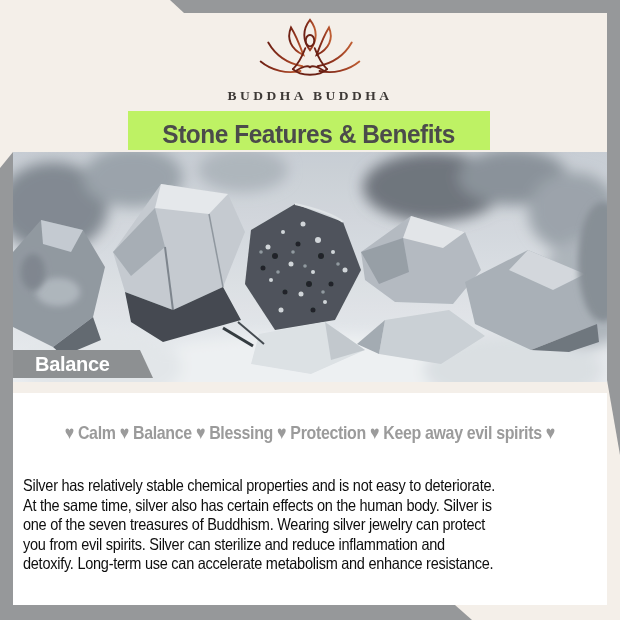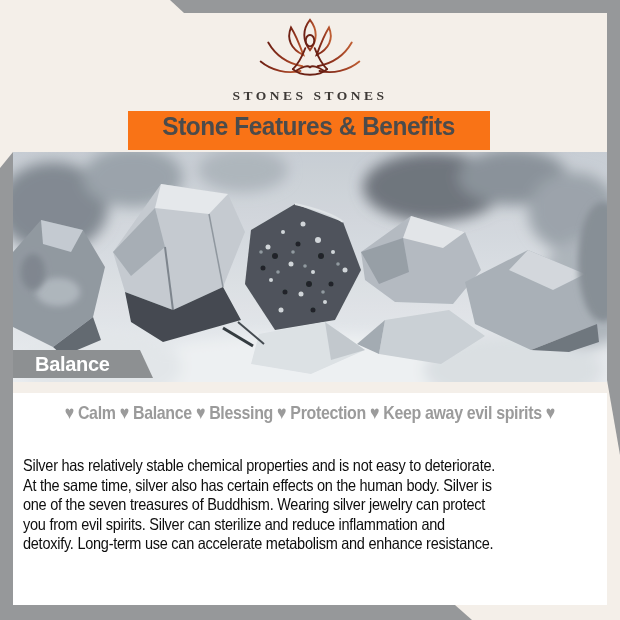--- a/index.html
+++ b/index.html
@@ -21,37 +21,37 @@
   
   .logo-wrap{position:absolute;left:0;top:16px;width:620px;text-align:center;}
   .brand{
     position:absolute;left:0;top:88px;width:620px;text-align:center;
     font-family:"Liberation Serif", serif;
     font-size:13.5px;letter-spacing:3.5px;color:#3d3936;font-weight:600;
   }
   
   .title-band{
     position:absolute;left:128px;top:111px;width:362px;height:39px;
-    background:#f97316;display:flex;align-items:flex-start;justify-content:center;
+    background:#bef264;display:flex;align-items:flex-end;justify-content:center;
   }
   .title-band .t{
     display:inline-block;transform:scaleX(0.94);transform-origin:center;
     font-weight:bold;font-size:26px;letter-spacing:-0.5px;color:#4b4b4b;white-space:nowrap;
   }
   
   .photo{position:absolute;left:13px;top:152px;width:594px;height:230px;overflow:hidden;background:#dfe3e7;}
   .stone-label{
     position:absolute;left:0;top:198px;width:140px;height:28px;background:#8d9092;
     clip-path:polygon(0 0,127px 0,140px 28px,0 28px);
     color:#ffffff;font-weight:bold;font-size:20px;line-height:28px;padding-left:22px;box-sizing:border-box;
     letter-spacing:-0.3px;
   }
   
   .white-section{position:absolute;left:13px;top:393px;width:594px;height:212px;background:#ffffff;}
-  .hearts{margin-top:7px;height:26px;display:flex;justify-content:center;align-items:center;}
+  .hearts{margin-top:27px;height:26px;display:flex;justify-content:center;align-items:center;}
   .hearts .h{
     display:inline-block;transform:scaleX(0.84);transform-origin:center;white-space:nowrap;
     font-weight:bold;font-size:19px;letter-spacing:-0.4px;color:#9b9b9b;
   }
   .para{margin-top:30px;padding:0 10px;overflow:hidden;}
   .para .line{
     white-space:nowrap;transform:scaleX(0.88);transform-origin:left center;
     font-size:16.5px;letter-spacing:-0.3px;line-height:19.6px;color:#0e0e0e;
   }
 </style>
@@ -80,21 +80,21 @@
       </g>
       <g fill="none" stroke="#6b2115" stroke-width="2" stroke-linecap="round">
         <ellipse cx="60" cy="26" rx="4.5" ry="6"></ellipse>
         <path d="M55,34 C52,42 48,50 42,56"></path>
         <path d="M65,34 C68,42 72,50 78,56"></path>
         <path d="M42,56 C50,64 70,64 78,56"></path>
         <path d="M45,58 C52,53 58,52 60,54 C62,52 68,53 75,58"></path>
       </g>
     </svg>
   </div>
-  <div class="brand">STONES STONES</div>
+  <div class="brand">BUDDHA BUDDHA</div>
 
   <div class="title-band">
     <span class="t">Stone Features &amp; Benefits</span>
   </div>
 
   <div class="photo">
     <svg width="594" height="230" viewBox="0 0 594 230" preserveAspectRatio="none">
       <defs>
         <linearGradient id="bgGrad" x1="0" y1="0" x2="0" y2="1">
           <stop offset="0" stop-color="#c9ced4"></stop>

